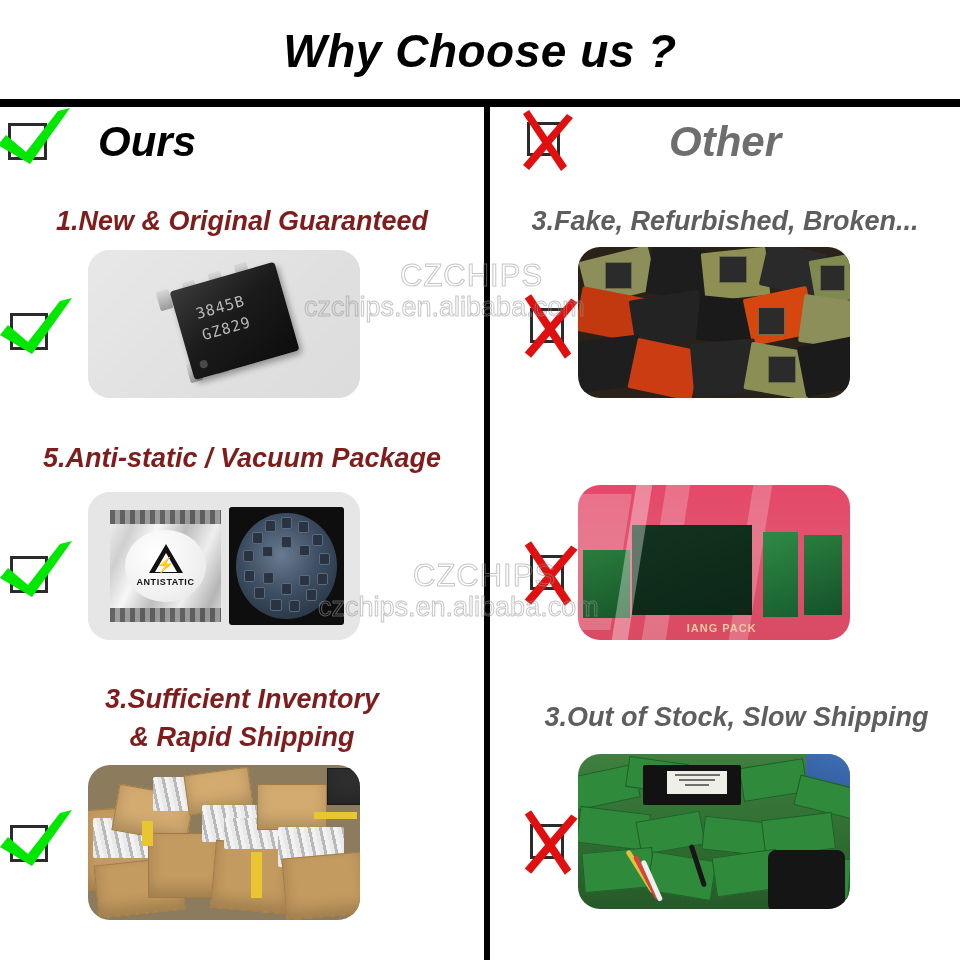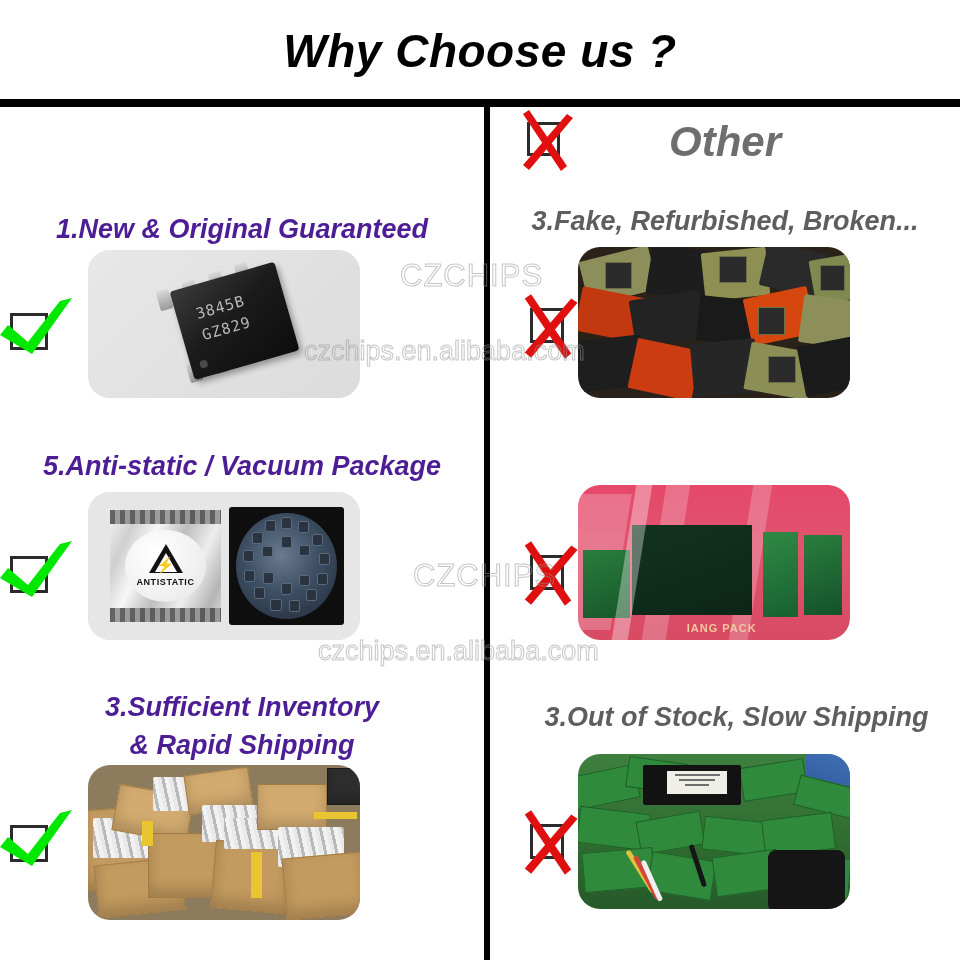--- a/index.html
+++ b/index.html
@@ -50,21 +50,21 @@
   .markbox svg { position: absolute; overflow: visible; }
 
   
   .row { position: absolute; }
   .row-title {
     position: absolute; width: 100%;
     font-size: 27px; font-weight: bold; font-style: italic;
     line-height: 34px; text-align: center; white-space: nowrap;
   }
   .row-title.two-line { white-space: normal; }
-  .left .row-title  { color: #4c1d95; margin-top: 8px; }
+  .left .row-title  { color: #7f1d1d; }
   .right .row-title { color: #5e5e5e; }
 
   
   .photo {
     position: absolute; border-radius: 22px; overflow: hidden;
   }
   .photo.plain { background: #e3e3e3; }
 
   
   .chip-wrap { position: absolute; left: 0; top: 0; width: 100%; height: 100%;
@@ -150,32 +150,41 @@
                         background:#6f6f6f; }
   .wire { position:absolute; height:5px; border-radius:3px; }
   .bluesky { position:absolute; right:0; top:0; width:16%; height:34%;
              background:linear-gradient(200deg,#3f6fb5,#2d5796); }
 
   
   .wm { position: absolute; color: transparent;
         -webkit-text-stroke: 1px rgba(150,150,150,.55);
         font-weight: 500; white-space: nowrap; pointer-events:none; }
   .wm.big   { font-size: 31px; letter-spacing: 1px; }
-  .wm.small { font-size: 27px; letter-spacing: 0px; margin-top: 44px; }
+  .wm.small { font-size: 27px; letter-spacing: 0px; }
 </style>
 </head>
 <body>
 
 <div id="page">
 
   <div class="title">Why Choose us ?</div>
 
   <div class="hrule"></div>
   <div class="vrule"></div>
 
+  <div class="col-head left">
+    <div class="markbox" style="left:8px; top:13px; width:39px; height:37px;">
+      <div class="sq"></div>
+      <svg width="90" height="70" viewBox="0 0 90 70" style="left:-12px; top:-16px;">
+        <path d="M2 38 L10 28 L30 45 L62 4 L74 1 L34 57 Z" fill="#00E800"></path>
+      </svg>
+    </div>
+    <div class="col-head-label">Ours</div>
+  </div>
 
   <div class="col-head right">
     <div class="markbox" style="left:37px; top:12px; width:33px; height:34px;">
       <div class="sq"></div>
       <svg width="72" height="72" viewBox="0 0 72 72" style="left:-18px; top:-18px;">
         <path d="M14 10 L20 6 L58 62 L52 67 Z" fill="#E01010"></path>
         <path d="M58 10 L64 14 L20 66 L14 61 Z" fill="#E01010"></path>
       </svg>
     </div>
     <div class="col-head-label">Other</div>

